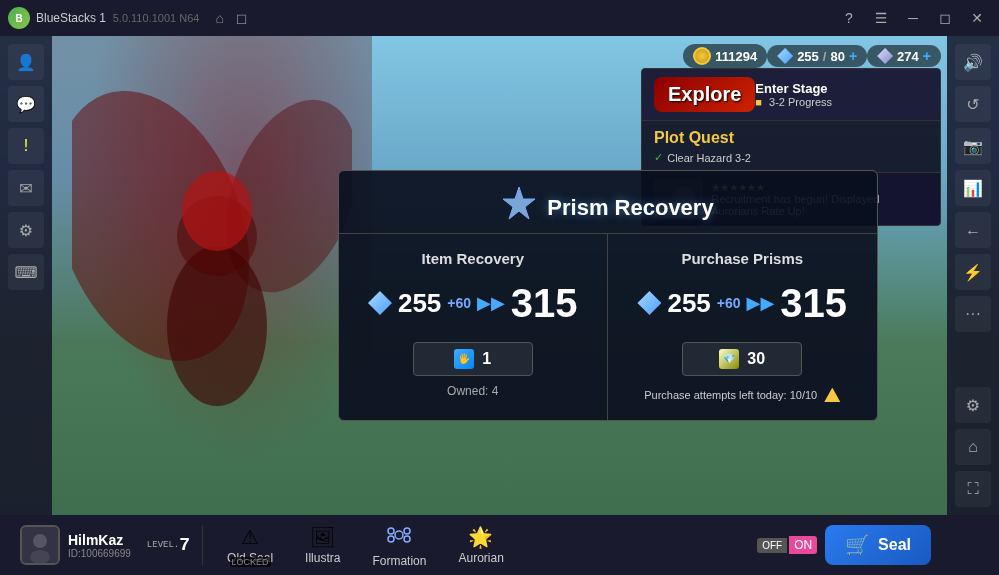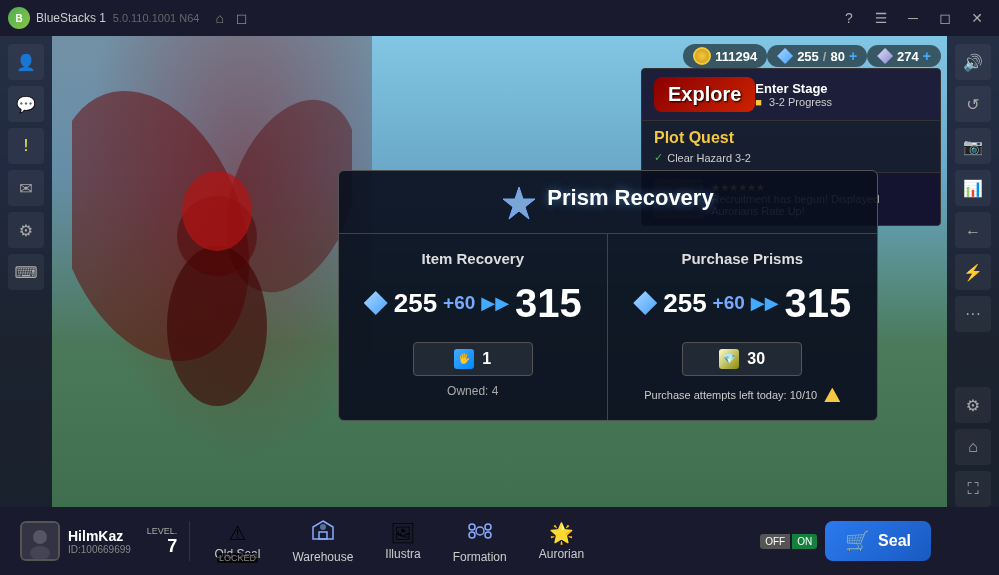--- a/index.html
+++ b/index.html
@@ -227,21 +227,21 @@
       transform: translate(-30%, -47%);
       width: 540px;
       background: rgba(10,15,30,0.92);
       border: 1px solid #555;
       border-radius: 6px;
       z-index: 60;
       padding: 0;
     }
     .dialog-title-bar {
       display: flex;
-      align-items: flex-start;
+      align-items: flex-end;
       justify-content: center;
       padding: 14px 15px 12px;
       position: relative;
     }
     .dialog-icon {
       width: 36px; height: 36px;
       margin-right: 10px;
     }
     .dialog-icon svg { width: 100%; height: 100%; }
     .dialog-title {
@@ -283,21 +283,21 @@
       clip-path: polygon(50% 0%, 100% 50%, 50% 100%, 0% 50%);
       flex-shrink: 0;
     }
     .prism-num {
       color: white;
       font-size: 26px;
       font-weight: bold;
     }
     .prism-plus {
       color: #7af;
-      font-size: 19px;
+      font-size: 14px;
       font-weight: bold;
     }
     .prism-arrows {
       color: #4af;
       font-size: 18px;
     }
     .prism-result {
       color: white;
       font-size: 40px;
       font-weight: bold;
@@ -343,21 +343,21 @@
       background: #f5c842;
       clip-path: polygon(50% 0%, 100% 90%, 0% 90%);
       margin-left: 4px;
       vertical-align: middle;
     }
 
     
     .bottom-nav {
       position: absolute;
       bottom: 0; left: 0; right: 0;
-      height: 68px;
+      height: 60px;
       background: #1a1a2e;
       display: flex;
       align-items: center;
       z-index: 100;
       padding: 0 8px;
       gap: 0;
     }
     .nav-profile {
       display: flex;
       align-items: center;
@@ -378,22 +378,23 @@
       color: white;
       font-size: 14px;
       font-weight: bold;
     }
     .profile-id {
       color: #888;
       font-size: 10px;
     }
     .profile-level {
       display: flex;
-      flex-direction: column;
-      align-items: flex-end;
+      flex-direction: row;
+      align-items: center;
+      font-family: Liberation Mono, monospace;
     }
     .level-label { color: #aaa; font-size: 9px; }
     .level-num { color: white; font-size: 18px; font-weight: bold; }
 
     .nav-items {
       display: flex;
       align-items: center;
       gap: 0;
       flex: 1;
     }
@@ -449,23 +450,23 @@
       margin-right: 8px;
     }
     .toggle-off {
       background: #555;
       color: white;
       font-size: 10px;
       padding: 2px 5px;
       border-radius: 3px 0 0 3px;
     }
     .toggle-on {
-      background: #15803d;
-      color: white;
-      font-size: 10px;
+      background: #ec4899;
+      color: white;
+      font-size: 12px;
       padding: 2px 5px;
       border-radius: 0 3px 3px 0;
     }
 
     
     .recruit-banner {
       background: rgba(20,20,50,0.9);
       border-top: 1px solid #333;
       padding: 6px 12px;
       display: flex;
@@ -671,30 +672,20 @@
   </div>
 
   <div class="nav-items">
 
     <div class="nav-item">
       <span class="nav-item-icon">⚠</span>
       <span class="nav-item-label">Old Seal</span>
       <span class="nav-locked">LOCKED</span>
     </div>
 
-    <div class="nav-item">
-      <span class="nav-item-icon">
-        <svg width="24" height="24" viewBox="0 0 24 24">
-          <polygon points="12,2 22,8 22,20 2,20 2,8" fill="none" stroke="#8af" stroke-width="1.5"></polygon>
-          <rect x="8" y="13" width="8" height="7" fill="none" stroke="#8af" stroke-width="1.5"></rect>
-          <circle cx="12" cy="8" r="3" fill="rgba(150,200,255,0.5)"></circle>
-        </svg>
-      </span>
-      <span class="nav-item-label">Warehouse</span>
-    </div>
 
     <div class="nav-item">
       <span class="nav-item-icon">🖼</span>
       <span class="nav-item-label">Illustra</span>
     </div>
 
     <div class="nav-item">
       <span class="nav-item-icon">
         <svg width="24" height="24" viewBox="0 0 24 24">
           <circle cx="12" cy="12" r="4" fill="none" stroke="#8af" stroke-width="1.5"></circle>

